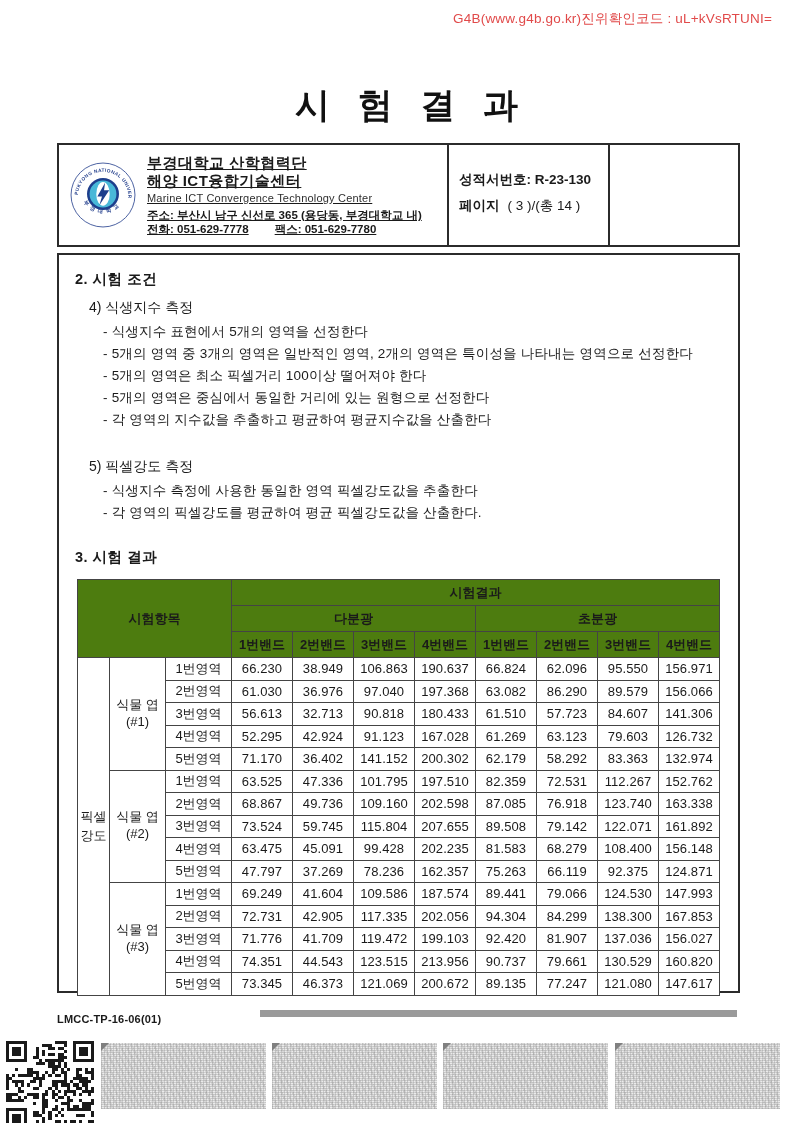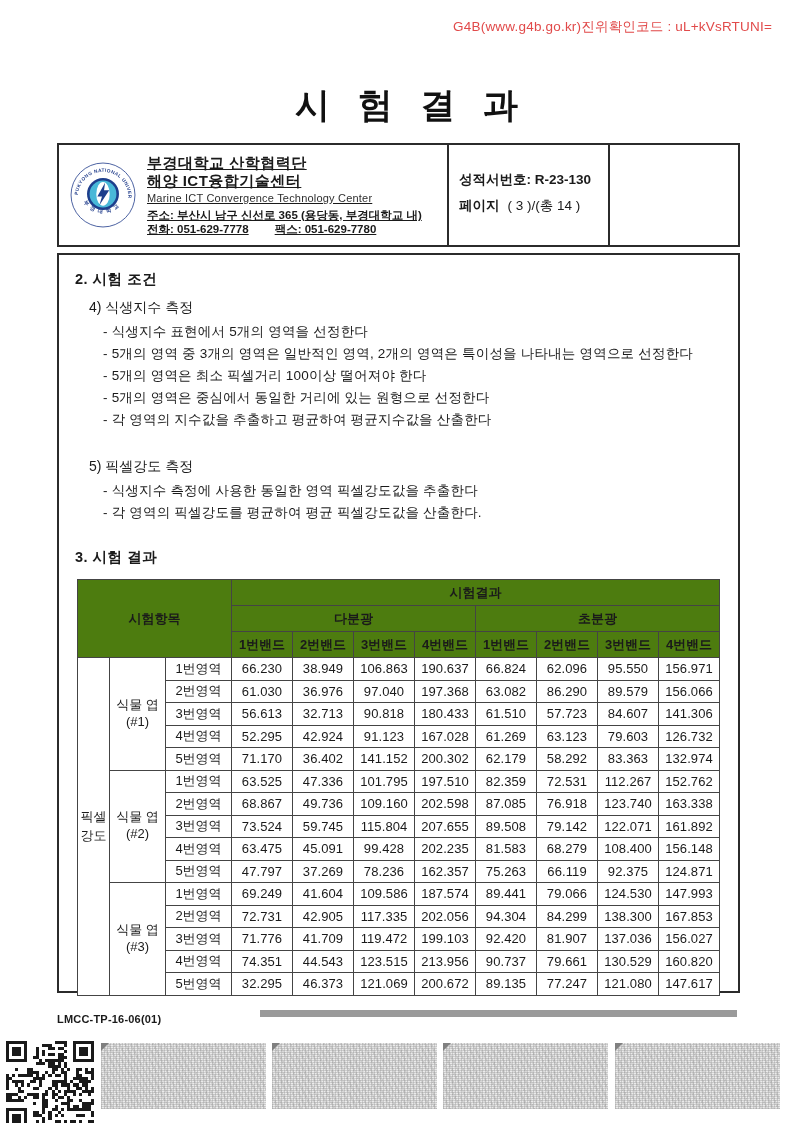--- a/index.html
+++ b/index.html
@@ -1,19 +1,19 @@
 <!DOCTYPE html>
 <html><head>
 <meta charset="utf-8">
 <style>
   html,body{margin:0;padding:0;background:#fff;}
   .page{position:relative;width:794px;height:1123px;background:#ffffff;overflow:hidden;
         font-family:"Liberation Sans","DejaVu Sans",sans-serif;color:#1a1a1a;}
 
-  .red-code{position:absolute;top:18px;right:22px;font-size:13.5px;letter-spacing:.2px;color:#e14a4a;}
+  .red-code{position:absolute;top:10px;right:22px;font-size:13.5px;letter-spacing:.2px;color:#e14a4a;}
 
   .doc-title{position:absolute;top:82px;left:0;width:100%;text-align:center;
              font-size:35px;font-weight:bold;letter-spacing:9px;color:#111;padding-left:14px;}
 
   
   .header-box{position:absolute;left:57px;top:143px;width:683px;height:104px;
               border:2px solid #2b2b2b;box-sizing:border-box;display:flex;}
   .org-cell{width:388px;display:flex;align-items:center;gap:11px;padding-left:11px;box-sizing:border-box;}
   .logo{flex:0 0 66px;height:66px;}
   .org-info{line-height:1.25;text-decoration:underline;}
@@ -320,21 +320,21 @@
             <td class="val-cell">44.543</td>
             <td class="val-cell">123.515</td>
             <td class="val-cell">213.956</td>
             <td class="val-cell">90.737</td>
             <td class="val-cell">79.661</td>
             <td class="val-cell">130.529</td>
             <td class="val-cell">160.820</td>
           </tr>
           <tr>
             <td class="region-cell">5번영역</td>
-            <td class="val-cell">32.295</td>
+            <td class="val-cell">73.345</td>
             <td class="val-cell">46.373</td>
             <td class="val-cell">121.069</td>
             <td class="val-cell">200.672</td>
             <td class="val-cell">89.135</td>
             <td class="val-cell">77.247</td>
             <td class="val-cell">121.080</td>
             <td class="val-cell">147.617</td>
           </tr>
         </tbody>
     </table>

